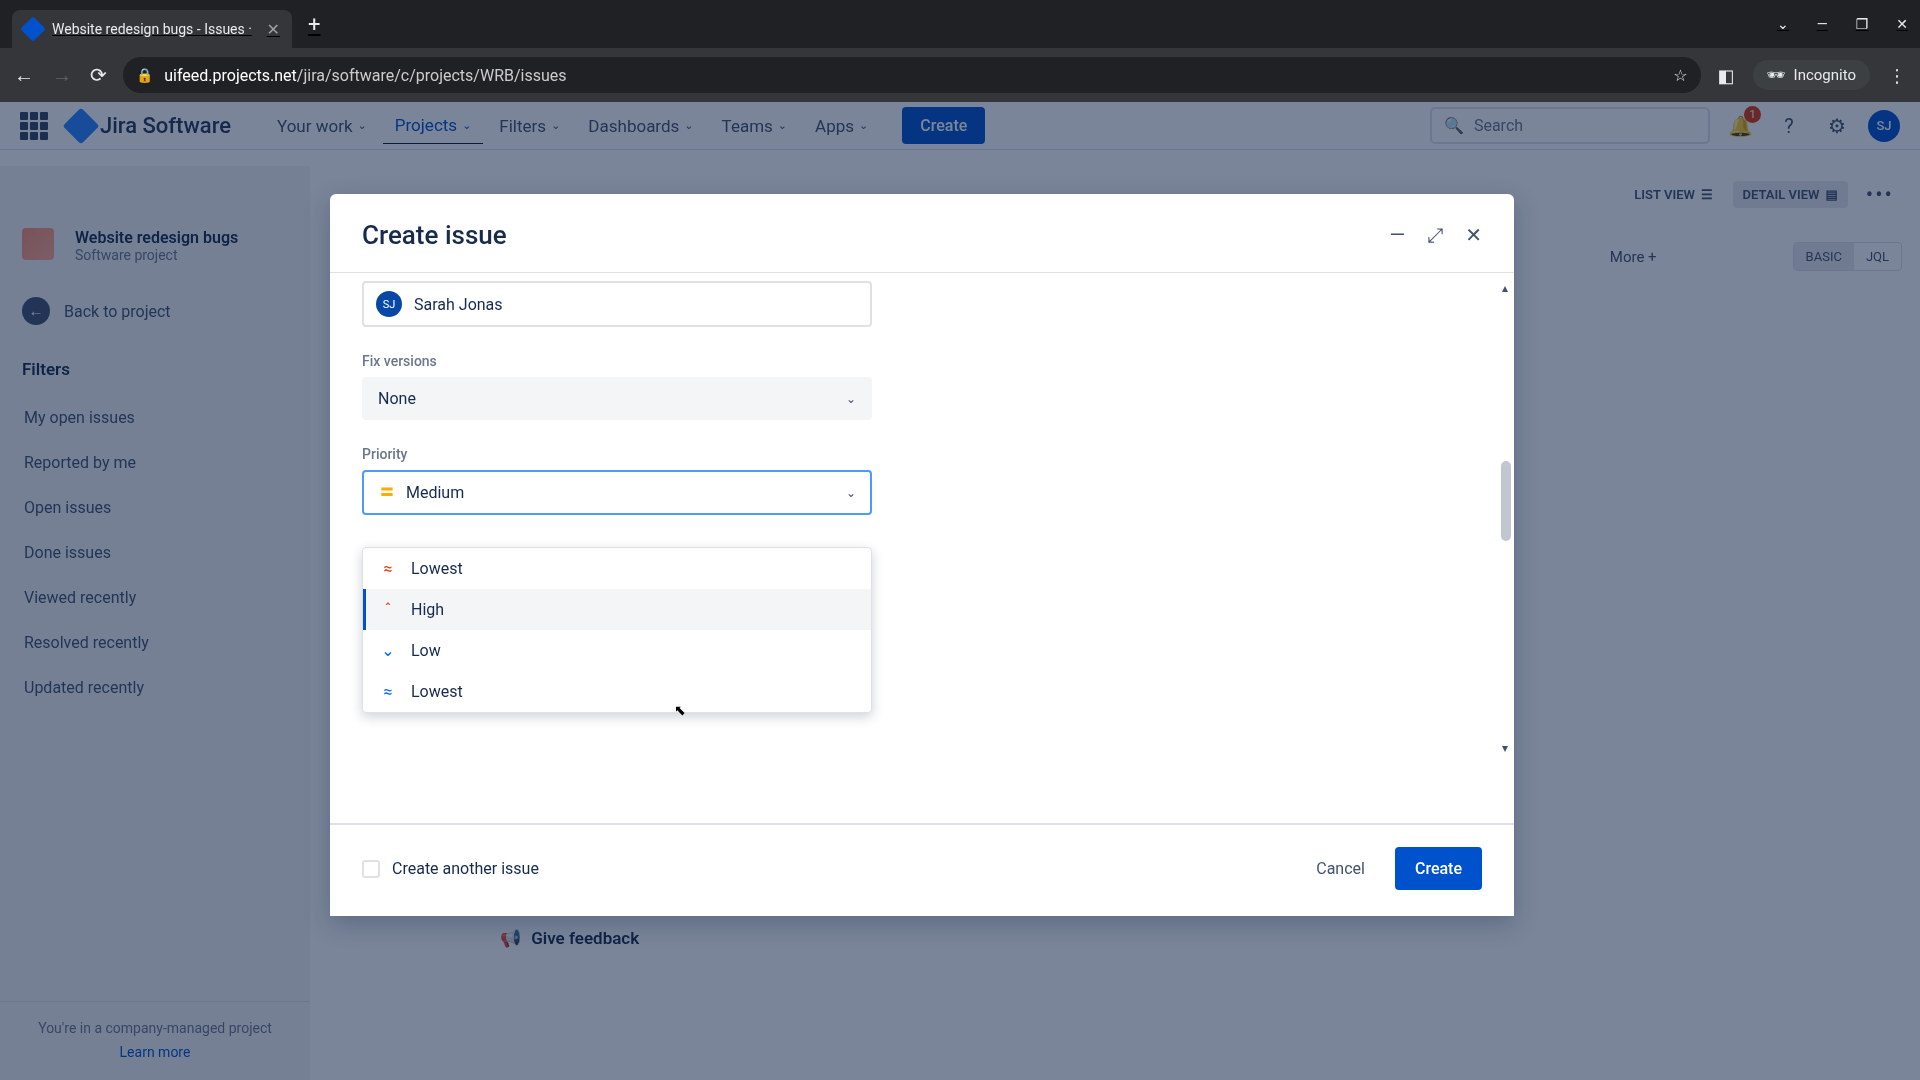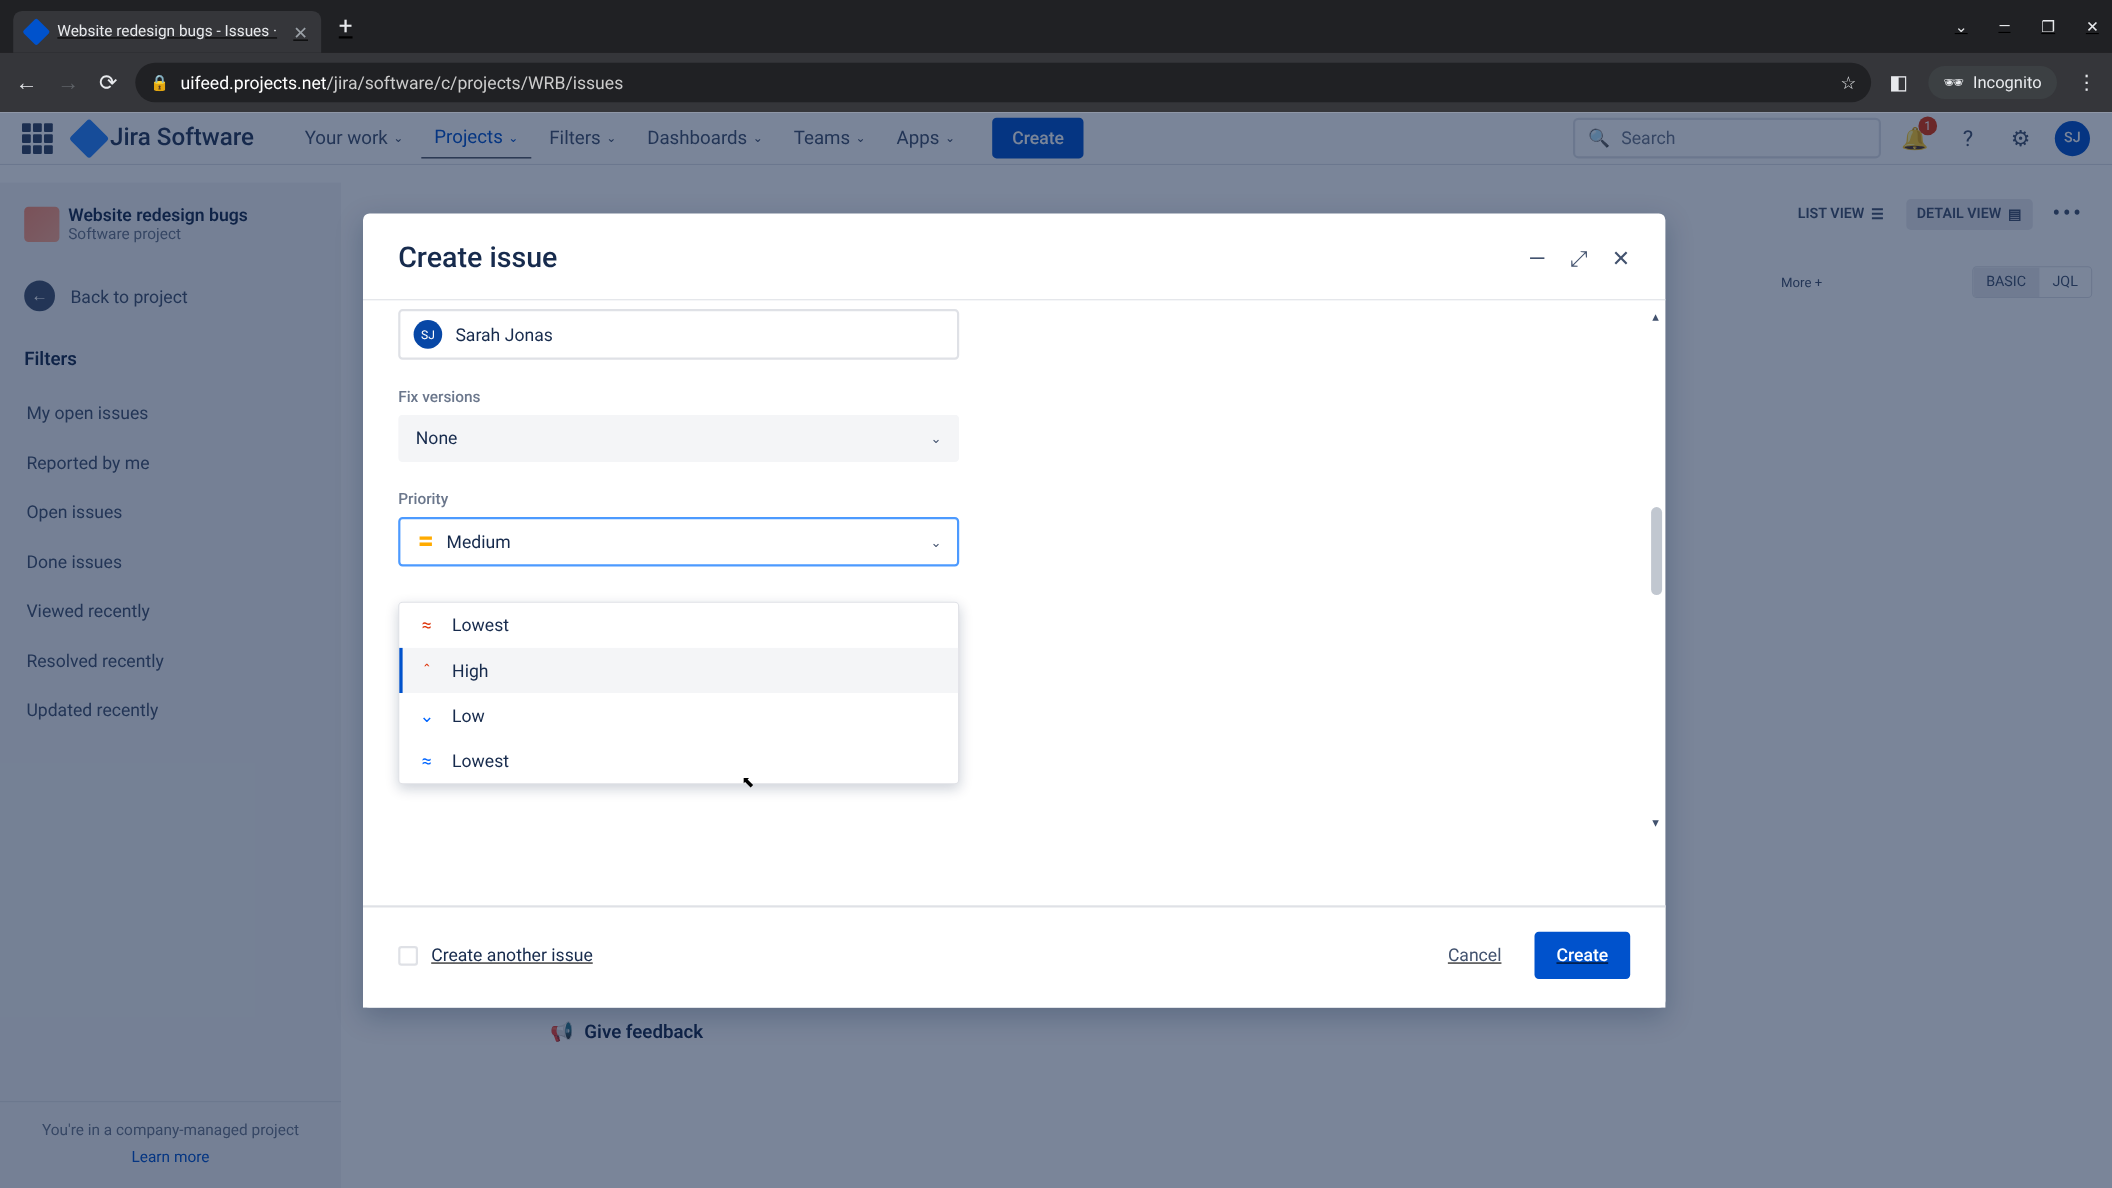--- a/index.html
+++ b/index.html
@@ -42,38 +42,38 @@
 .chevron-sm { font-size: 11px; }
 .create-btn { background: #0052cc; color: #fff; padding: 9px 18px; border-radius: 4px; font-size: 16px; font-weight: 500; border: none; cursor: pointer; margin-left: 12px; }
 .header-right { margin-left: auto; display: flex; align-items: center; gap: 14px; }
 .search-box { display: flex; align-items: center; gap: 10px; border: 2px solid #dfe1e6; border-radius: 5px; padding: 7px 12px; width: 280px; color: #6b778c; font-size: 16px; }
 .header-icon { width: 34px; height: 34px; border-radius: 50%; display: flex; align-items: center; justify-content: center; font-size: 20px; color: #42526e; cursor: pointer; position: relative; }
 .notif-badge { position: absolute; top: -3px; right: -3px; background: #de350b; color: #fff; font-size: 11px; border-radius: 50%; width: 17px; height: 17px; display: flex; align-items: center; justify-content: center; }
 .avatar-sm { width: 32px; height: 32px; border-radius: 50%; background: #0052cc; color: #fff; display: flex; align-items: center; justify-content: center; font-size: 13px; font-weight: 500; }
 
 
 .sidebar { position: absolute; left: 0; top: 64px; width: 310px; bottom: 0; background: #f4f5f7; padding: 20px 14px; z-index: 2; }
-.project-header { display: flex; gap: 8px; align-items: center; margin-bottom: 24px; padding: 0 8px; }
+.project-header { display: flex; gap: 21px; align-items: flex-start; margin-bottom: 24px; padding: 0 8px; margin-top: 42px; }
 .project-avatar { width: 32px; height: 32px; border-radius: 4px; background: linear-gradient(135deg, #ff8f73, #ffab91); }
 .project-name { font-weight: 600; color: #172b4d; font-size: 16px; }
 .project-type { color: #6b778c; font-size: 14px; }
 .back-link { display: flex; align-items: center; gap: 14px; padding: 10px 8px; color: #42526e; font-size: 16px; cursor: pointer; margin-bottom: 14px; }
 .back-circle { width: 28px; height: 28px; border-radius: 50%; background: #42526e; color: #fff; display: flex; align-items: center; justify-content: center; font-size: 15px; }
 .filters-heading { font-weight: 600; color: #172b4d; font-size: 17px; padding: 10px 8px; margin-bottom: 6px; }
 .filter-item { padding: 13px 10px; color: #42526e; font-size: 16px; cursor: pointer; border-radius: 4px; }
 .sidebar-footer { position: absolute; bottom: 20px; left: 0; right: 0; text-align: center; color: #6b778c; font-size: 14px; border-top: 1px solid #dfe1e6; padding-top: 18px; }
 .learn-more { color: #0052cc; margin-top: 8px; cursor: pointer; }
 
 
 .bg-right { position: absolute; right: 18px; top: 76px; z-index: 2; display: flex; gap: 10px; align-items: center; }
 .view-btn { padding: 6px 10px; font-size: 13px; font-weight: 600; color: #42526e; display: flex; align-items: center; gap: 6px; }
 .view-btn.active { background: #e9eaee; border-radius: 4px; }
 .kebab { font-size: 22px; letter-spacing: 2px; color: #42526e; padding: 4px 8px; }
 .bg-right2 { position: absolute; right: 18px; top: 140px; z-index: 2; display: flex; gap: 8px; align-items: center; font-size: 14px; color: #42526e; }
-.bg-more { font-size: 12px; color: #42526e; }
+.bg-more { font-size: 15px; color: #42526e; }
 .jql-group { display: flex; border: 1px solid #dfe1e6; border-radius: 4px; overflow: hidden; }
 .jql-btn { padding: 6px 12px; font-size: 13px; }
 .jql-btn.active { background: #e9eaee; }
 
 
 .modal { position: absolute; left: 330px; top: 92px; width: 1184px; height: 722px; background: #fff; border-radius: 6px; box-shadow: 0 8px 24px rgba(9,30,66,0.25); z-index: 10; display: flex; flex-direction: column; }
 .modal-header { padding: 26px 32px 22px; display: flex; align-items: center; }
 .modal-title { font-size: 26px; font-weight: 500; color: #172b4d; flex: 1; }
 .modal-controls { display: flex; gap: 22px; color: #42526e; font-size: 20px; }
 .modal-controls span { cursor: pointer; }
@@ -89,21 +89,21 @@
 .select-field.focused { background: #fff; border-color: #4c9aff; }
 .select-value { display: flex; align-items: center; gap: 10px; }
 .priority-icon { display: inline-flex; align-items: center; justify-content: center; width: 18px; }
 .chev { color: #42526e; font-size: 12px; }
 
 
 .dropdown { position: absolute; width: 510px; background: #fff; border: 1px solid #dfe1e6; border-radius: 4px; box-shadow: 0 4px 12px rgba(9,30,66,0.2); z-index: 20; margin-top: 6px; }
 .dropdown-item { padding: 11px 16px; display: flex; align-items: center; gap: 14px; font-size: 16px; color: #172b4d; cursor: pointer; }
 .dropdown-item.hovered { background: #f4f5f7; border-left: 3px solid #0052cc; padding-left: 13px; }
 
-.modal-footer { padding: 22px 32px 26px; display: flex; align-items: center; border-top: 2px solid #dfe1e6; background: #fff; text-decoration: underline; }
+.modal-footer { padding: 22px 32px 26px; display: flex; align-items: center; border-top: 2px solid #dfe1e6; background: #fff; }
 .checkbox-row { display: flex; align-items: center; gap: 12px; color: #172b4d; font-size: 16px; }
 .checkbox { width: 18px; height: 18px; border: 2px solid #dfe1e6; border-radius: 3px; }
 .footer-buttons { margin-left: auto; display: flex; gap: 16px; align-items: center; }
 .btn-cancel { background: none; border: none; color: #42526e; font-size: 16px; cursor: pointer; padding: 10px 14px; }
 .btn-primary { background: #0052cc; color: #fff; border: none; padding: 12px 20px; border-radius: 4px; font-size: 16px; font-weight: 500; cursor: pointer; }
 
 
 .scroll-up { position: absolute; right: 6px; top: 8px; color: #42526e; font-size: 12px; }
 .scroll-down { position: absolute; right: 6px; bottom: 68px; color: #42526e; font-size: 12px; }
 .scroll-thumb { position: absolute; right: 3px; top: 188px; width: 10px; height: 80px; background: #c1c7d0; border-radius: 5px; }

